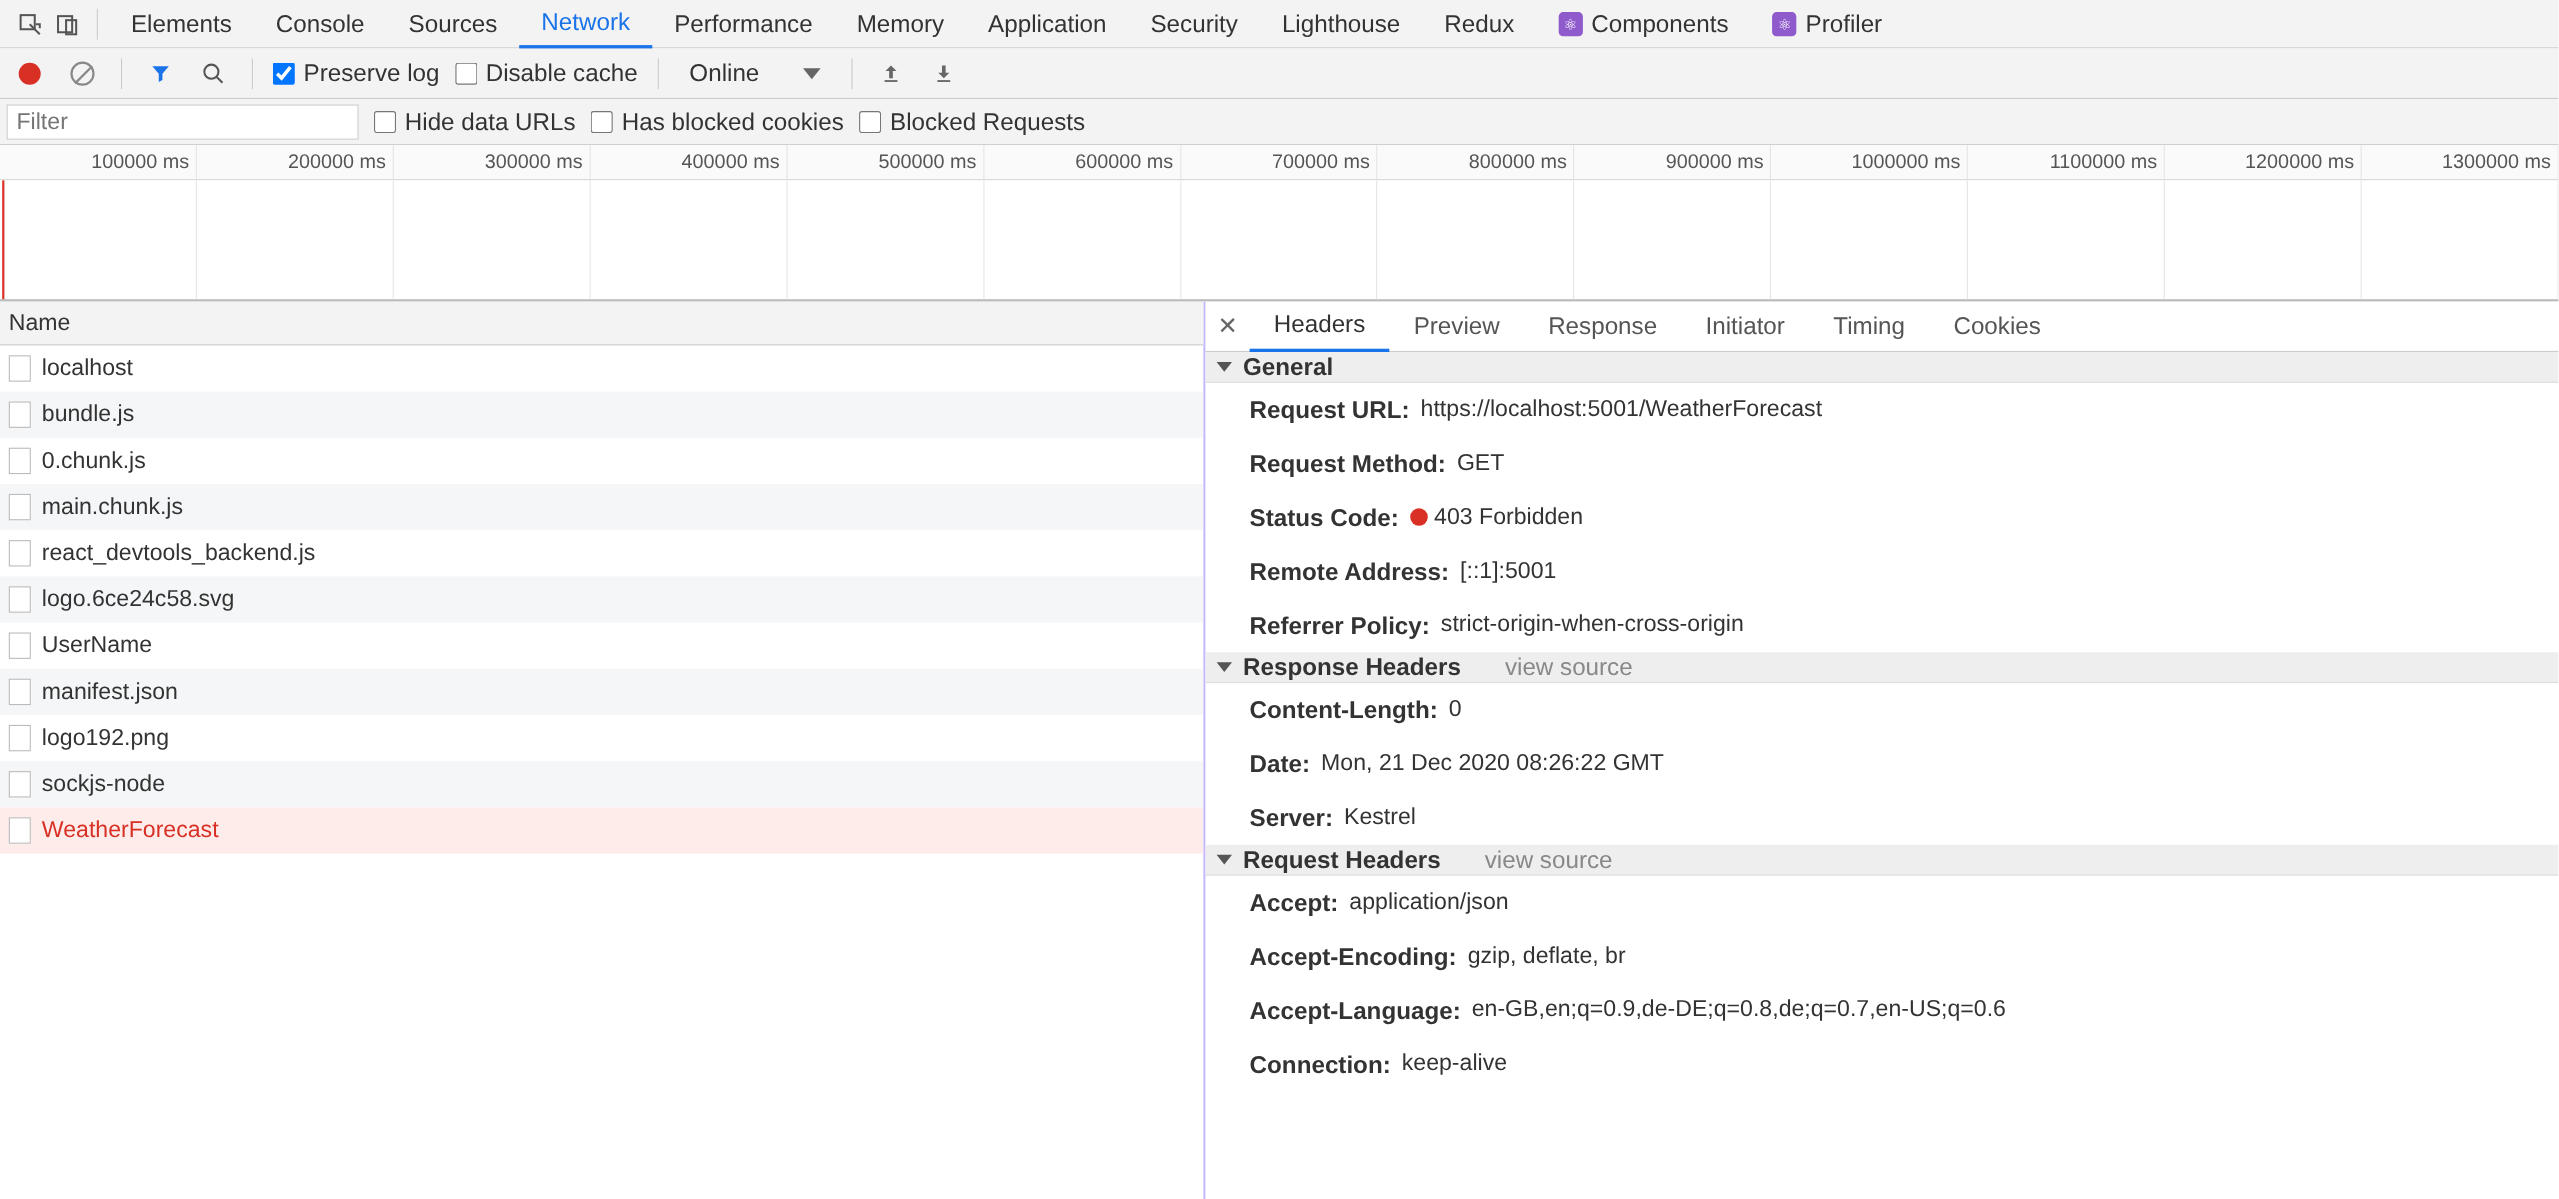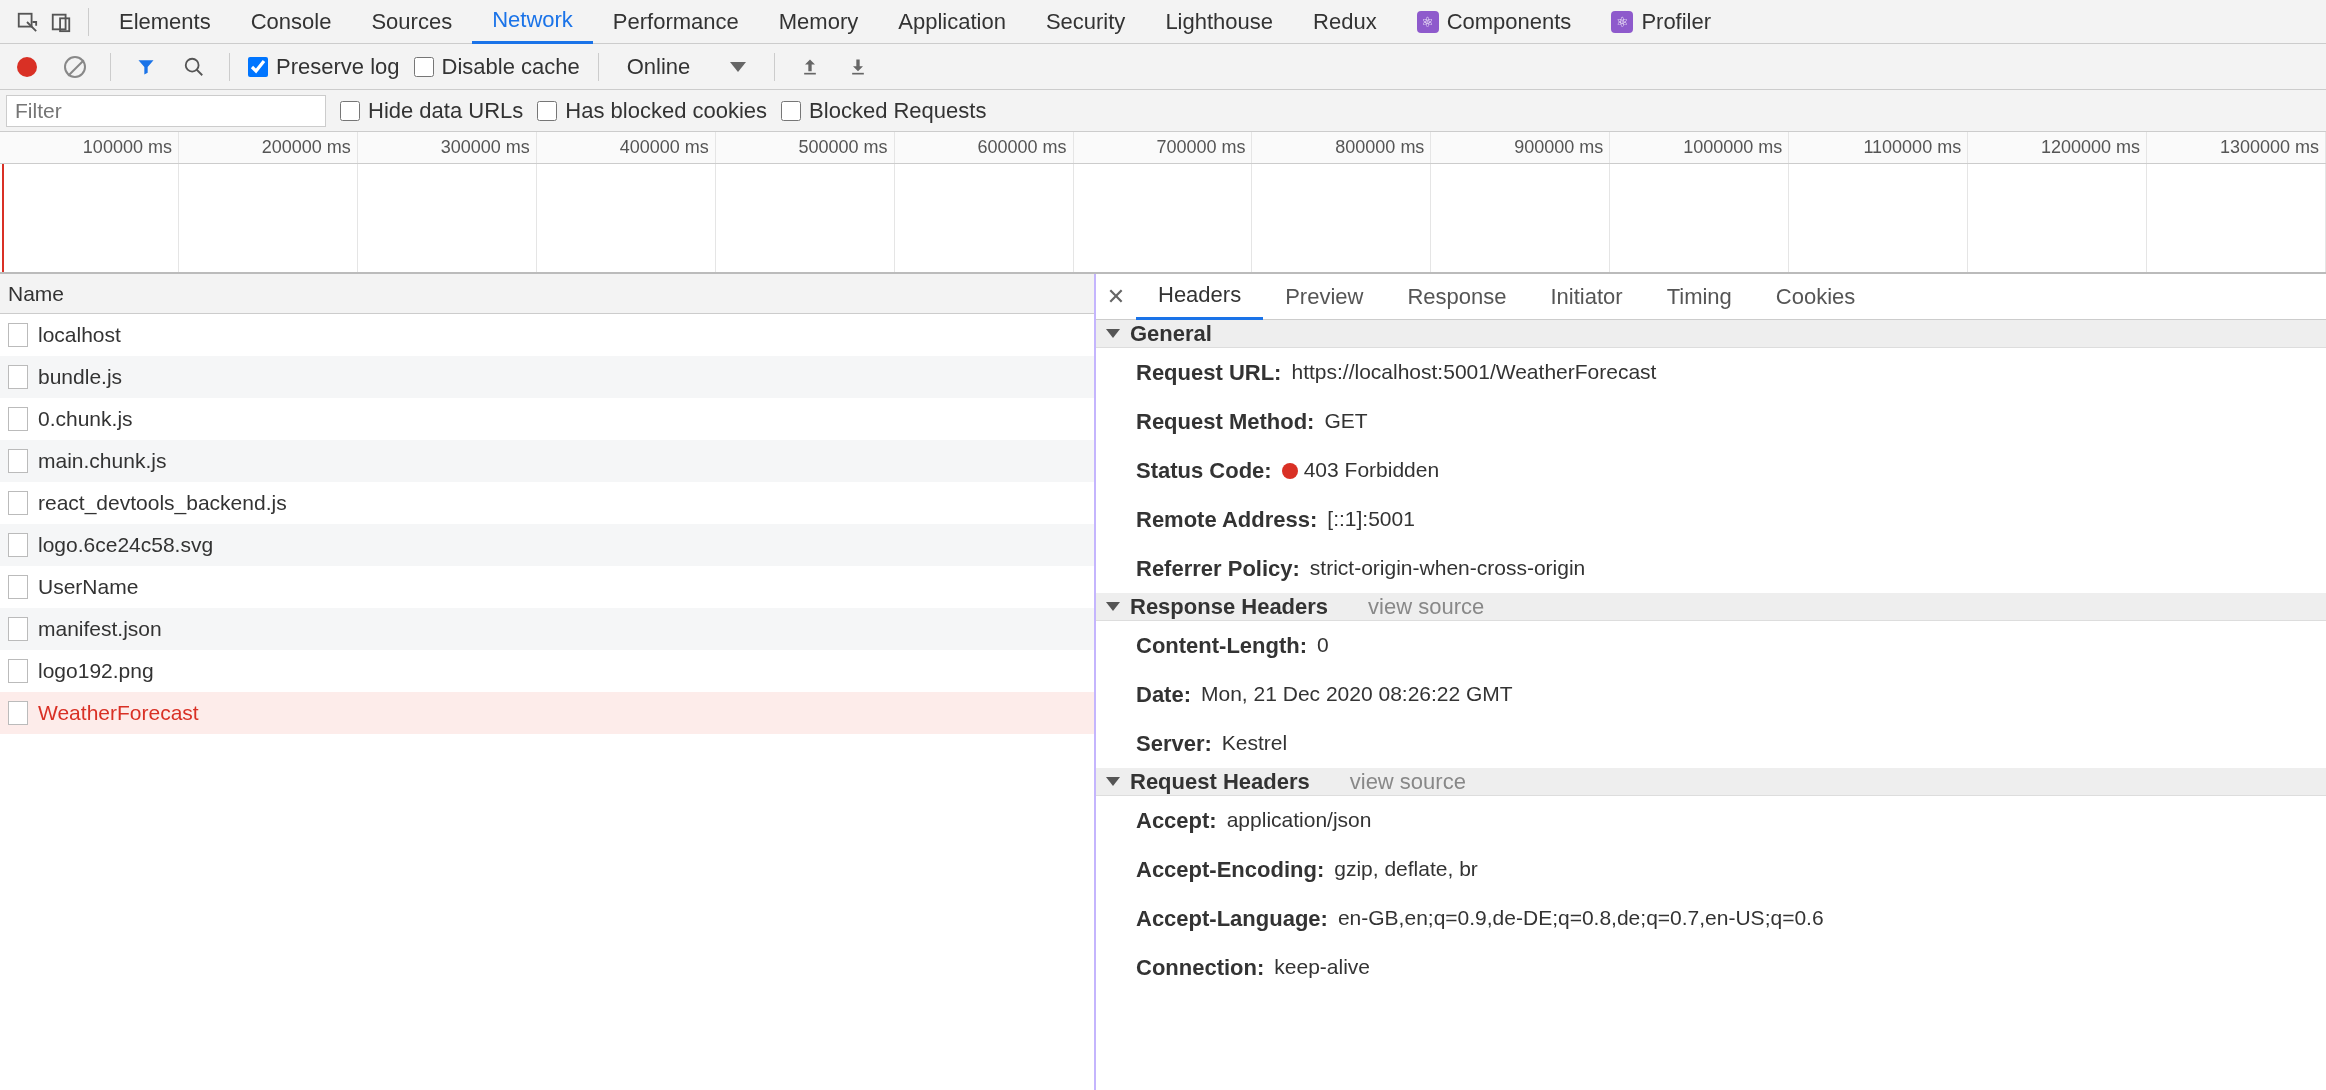--- a/index.html
+++ b/index.html
@@ -402,20 +402,24 @@
           <span>UserName</span>
         </div>
         <div class="req-row">
           <div class="file-ico"></div>
           <span>manifest.json</span>
         </div>
         <div class="req-row">
           <div class="file-ico"></div>
           <span>logo192.png</span>
         </div>
+        <div class="req-row">
+          <div class="file-ico"></div>
+          <span>sockjs-node</span>
+        </div>
         <div class="req-row error">
           <div class="file-ico"></div>
           <span>WeatherForecast</span>
         </div>
       </div>
   </div>
 
   <div class="right">
     <div class="detail-tabs">
       <div class="close-x">✕</div>

